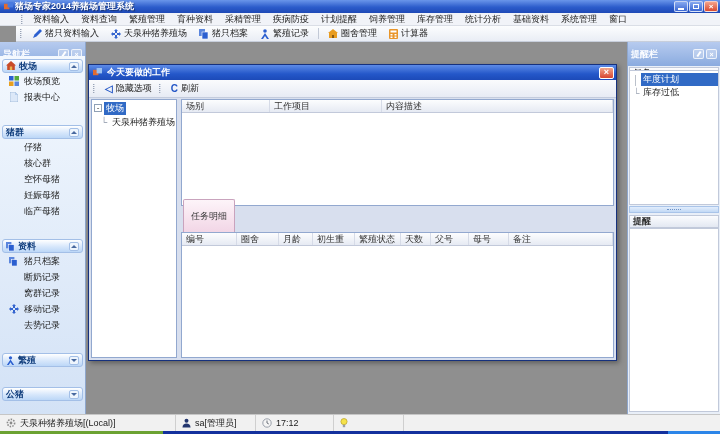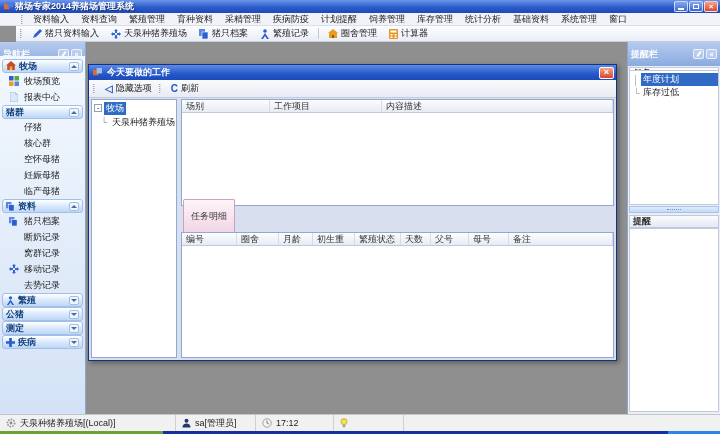--- a/index.html
+++ b/index.html
@@ -30,21 +30,21 @@
 
 .main{position:absolute;top:42px;left:0;right:0;height:372px}
 
 
 .nav{position:absolute;left:0;top:0;bottom:0;width:86px;background:#cfdff4;border-right:1px solid #8ea6cc}
 .phead{height:14px;background:linear-gradient(#b7cbef,#8aabdf);display:flex;align-items:center;padding:12px 3px;color:#fafcff;font-weight:bold;font-size:9px}
 .phead .sp{flex:1}
 .pbtn{width:11px;height:10px;border:1px solid rgba(255,255,255,.75);background:rgba(255,255,255,.25);border-radius:2px;margin-left:2px;display:inline-flex;align-items:center;justify-content:center;color:#fff;font-size:7px;line-height:1}
 .pinshape{display:block;width:2px;height:6px;background:#fff;transform:rotate(35deg)}
 .navbody{position:absolute;top:14px;bottom:0;left:0;right:0;background:linear-gradient(#f3f8fe,#d3e2f6);padding:2px 2px 0 2px;overflow:hidden}
-.sect{height:14px;border:1px solid #a3bfe7;border-radius:3px;background:linear-gradient(#ffffff,#d7e7fb 55%,#bcd7f7);display:flex;align-items:center;gap:3px;padding:0 3px;margin-top:0;color:#123f7e;font-weight:bold}
+.sect{height:14px;border:1px solid #a3bfe7;border-radius:3px;background:linear-gradient(#ffffff,#d7e7fb 55%,#bcd7f7);display:flex;align-items:center;gap:3px;padding:0 3px;margin-top:20px;color:#123f7e;font-weight:bold}
 .sect:first-child{margin-top:1px}
 .sect .sp{flex:1}
 .chev{width:10px;height:9px;border:1px solid #a3bfe7;border-radius:2px;background:#eef5fd;display:inline-flex;align-items:center;justify-content:center;flex:none}
 .chev i{width:0;height:0;border-left:3px solid transparent;border-right:3px solid transparent}
 .chev.up i{border-bottom:3px solid #48699f}
 .chev.down i{border-top:3px solid #48699f}
 .nitem{height:16px;display:flex;align-items:center;gap:4px;padding-left:5px;color:#1b1b1b;white-space:nowrap}
 .nicon{width:13px;display:inline-flex;justify-content:center;flex:none}
 
 

